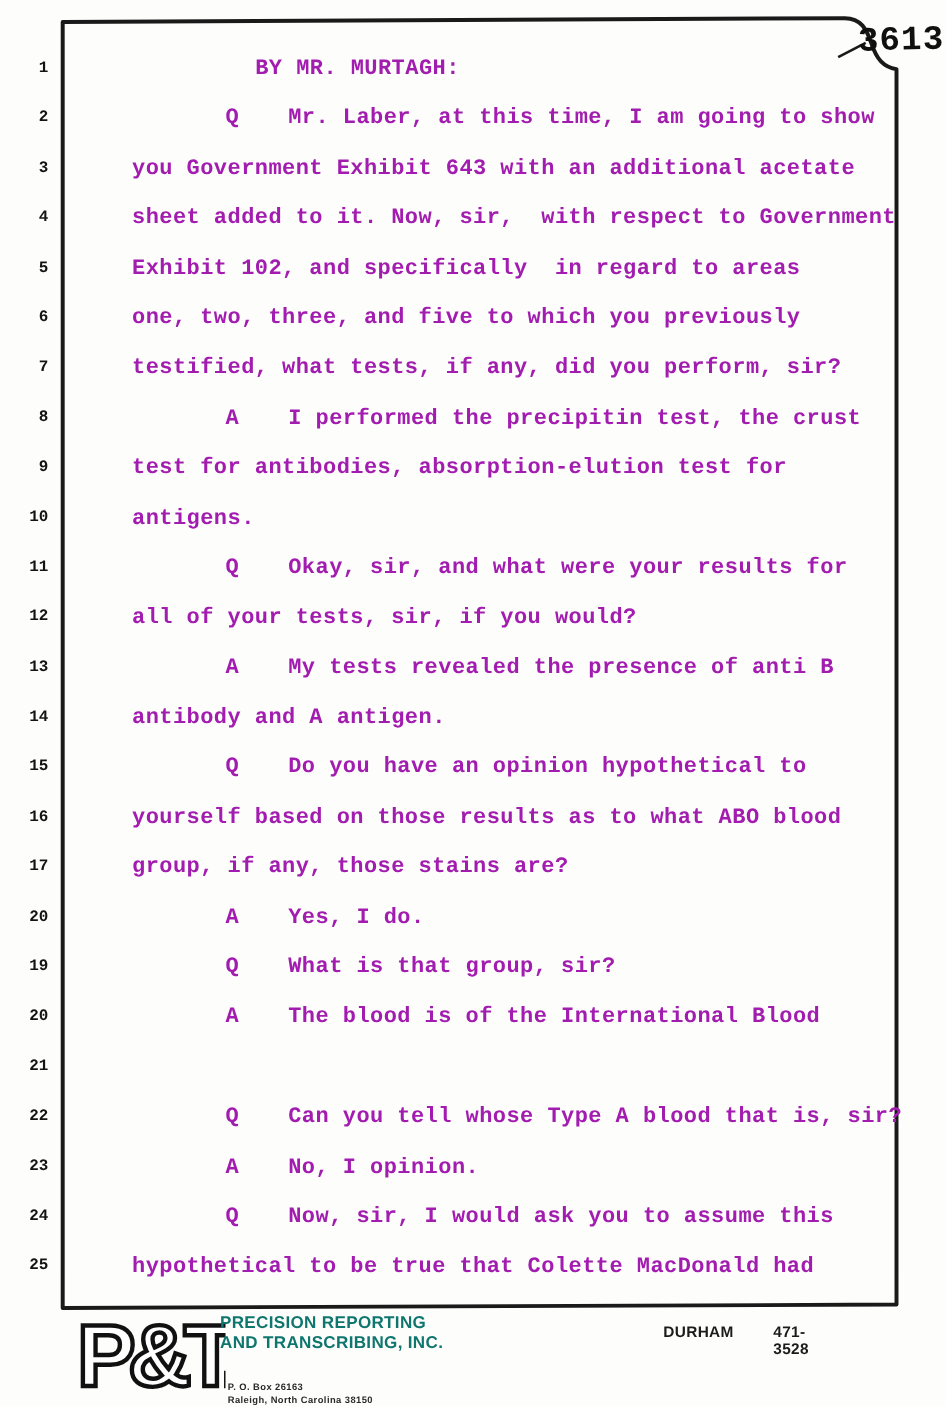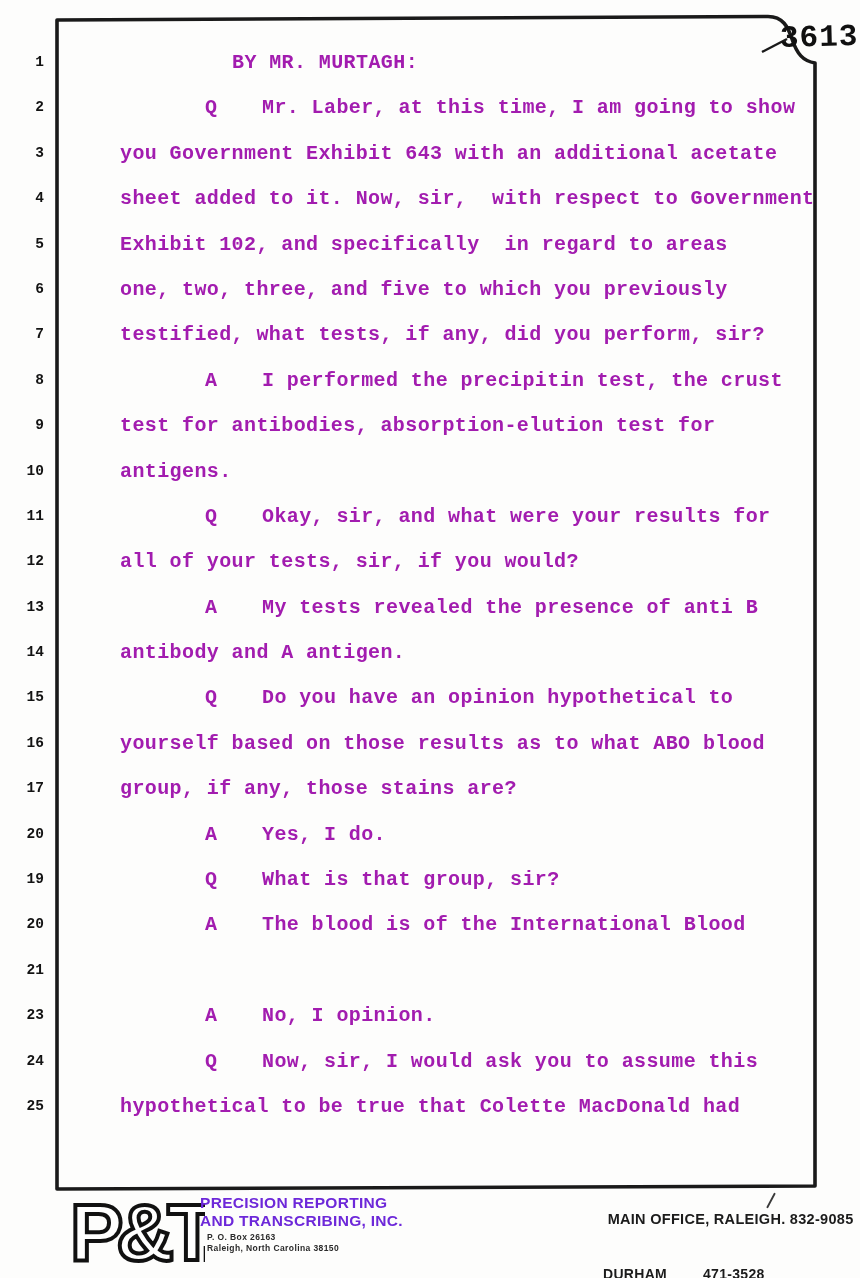--- a/index.html
+++ b/index.html
@@ -42,24 +42,24 @@
   }
   .t-content.heading{padding-left:112px;}
   .t-marker{display:inline-block;margin-left:85px;width:57px;}
 
   
   .footer{position:absolute;left:0;top:1186px;right:0;height:92px;}
   .logo{position:absolute;left:70px;top:2px;}
   .company{
     position:absolute;left:200px;top:8px;
     font:700 15.5px/18px "Liberation Sans",sans-serif;
-    letter-spacing:0.3px;color:#6d28d9;
+    letter-spacing:0.3px;color:#0f766e;
   }
   .address{
-    position:absolute;left:207px;top:46px;
+    position:absolute;left:207px;top:70px;
     font:700 8.5px/10.5px "Liberation Sans",sans-serif;
     letter-spacing:0.4px;color:#2a2a2a;
   }
   .contact{position:absolute;left:573px;top:9px;color:#1b1b1b;}
   .main-office{
     position:relative;
     font:700 14.5px "Liberation Sans",sans-serif;
     letter-spacing:0.3px;white-space:pre;
   }
   .pen-stroke{
@@ -167,20 +167,24 @@
         <div class="t-content qa"><span class="t-marker">Q</span><span>What is that group, sir?</span></div>
       </div>
       <div class="t-row">
         <span class="t-num">20</span>
         <div class="t-content qa"><span class="t-marker">A</span><span>The blood is of the International Blood</span></div>
       </div>
       <div class="t-row">
         <span class="t-num">21</span>
       </div>
       <div class="t-row">
+        <span class="t-num">22</span>
+        <div class="t-content qa"><span class="t-marker">Q</span><span>Can you tell whose Type A blood that is, sir?</span></div>
+      </div>
+      <div class="t-row">
         <span class="t-num">23</span>
         <div class="t-content qa"><span class="t-marker">A</span><span>No, I opinion.</span></div>
       </div>
       <div class="t-row">
         <span class="t-num">24</span>
         <div class="t-content qa"><span class="t-marker">Q</span><span>Now, sir, I would ask you to assume this</span></div>
       </div>
       <div class="t-row">
         <span class="t-num">25</span>
         <div class="t-content cont"><span>hypothetical to be true that Colette MacDonald had</span></div>
@@ -199,24 +203,20 @@
       <div>PRECISION REPORTING</div>
       <div>AND TRANSCRIBING, INC.</div>
     </div>
 
     <div class="address">
       <div>P. O. Box 26163</div>
       <div>Raleigh, North Carolina  38150</div>
     </div>
 
     <div class="contact">
-      <div class="main-office">
-        <span>MAIN OFFICE, RALEIGH. 832-9085</span>
-        <span class="pen-stroke"></span>
-      </div>
       <div class="office-rows">
           <div class="office-row">
             <span class="office-city">DURHAM</span>
             <span class="office-phone">471-3528</span>
           </div>
         </div>
     </div>
 
   </div>
 </div>

